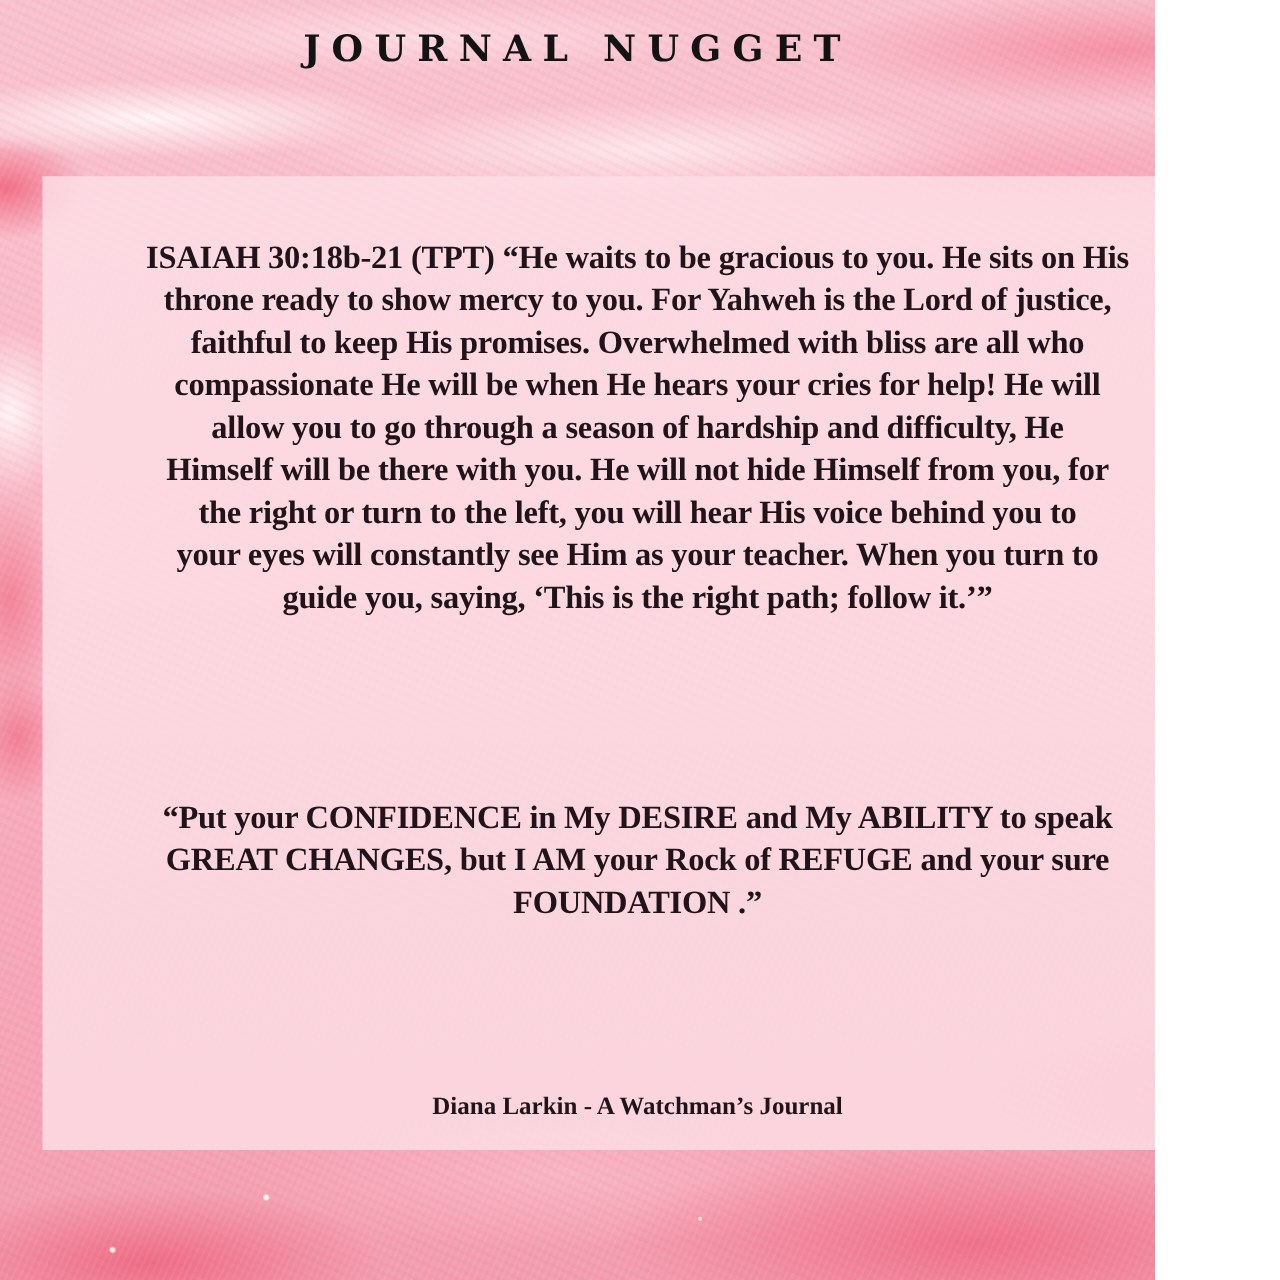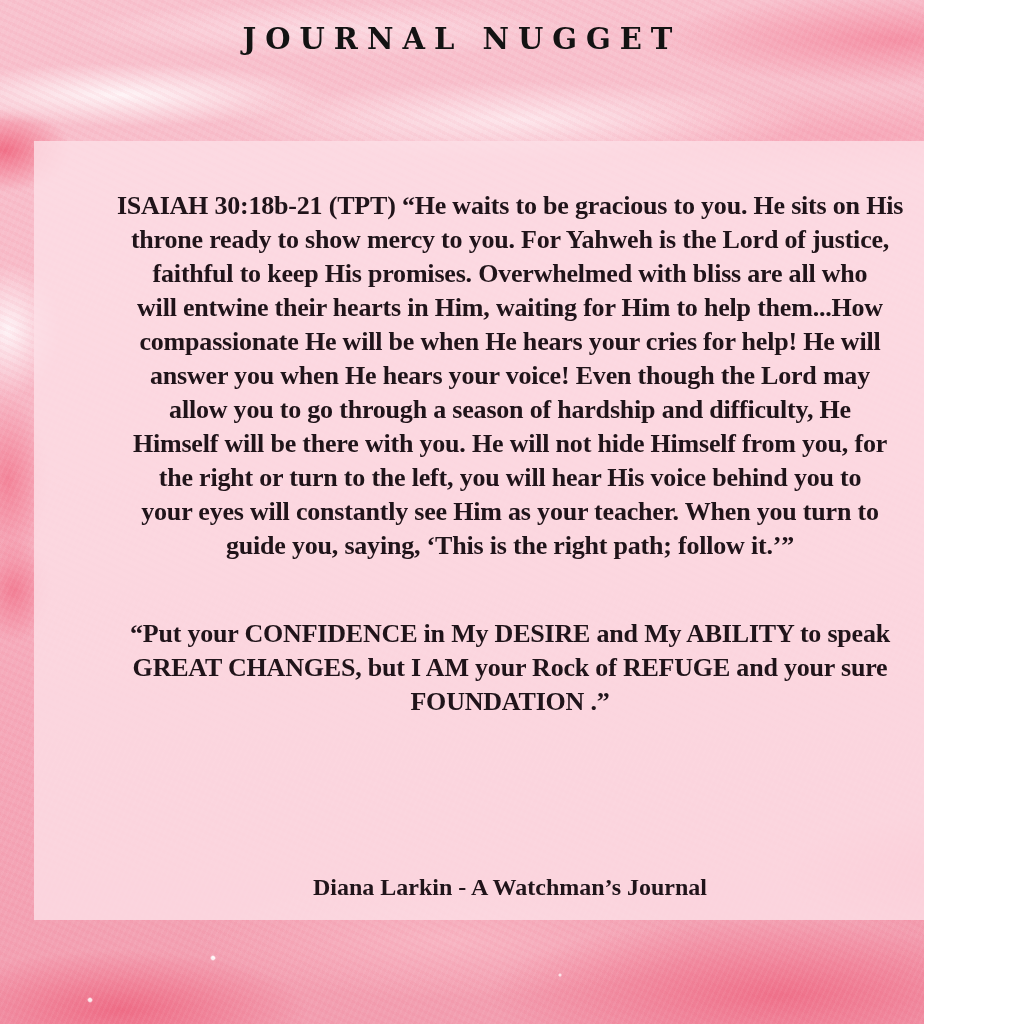--- a/index.html
+++ b/index.html
@@ -73,47 +73,45 @@
     align-items: center;
     text-align: center;
     color: #20141a;
     font-weight: 700;
     font-size: 26px;
     line-height: 34px;
     letter-spacing: -0.2px;
   }
   .text-block .line { white-space: nowrap; }
   .scripture { top: 48px; }
-  .message { top: 476px; align-items: center; }
+  .message { top: 496px; align-items: center; }
   .attribution {
     position: absolute;
     top: 733px; left: 0; right: 0;
     text-align: center;
     color: #20141a;
     font-weight: 700;
-    font-size: 24px;
+    font-size: 20px;
   }
 </style>
 </head>
 <body>
 
 <div class="canvas">
   <div class="grain"></div>
 
   <div class="page-title">JOURNAL NUGGET</div>
 
   <div class="quote-panel">
 
     <div class="text-block scripture">
         <div class="line">ISAIAH 30:18b-21 (TPT) “He waits to be gracious to you. He sits on His</div>
         <div class="line">throne ready to show mercy to you. For Yahweh is the Lord of justice,</div>
         <div class="line">faithful to keep His promises. Overwhelmed with bliss are all who</div>
-        <div class="line">will entwine their hearts in Him, waiting for Him to help them...How</div>
         <div class="line">compassionate He will be when He hears your cries for help! He will</div>
-        <div class="line">answer you when He hears your voice! Even though the Lord may</div>
         <div class="line">allow you to go through a season of hardship and difficulty, He</div>
         <div class="line">Himself will be there with you. He will not hide Himself from you, for</div>
         <div class="line">the right or turn to the left, you will hear His voice behind you to</div>
         <div class="line">your eyes will constantly see Him as your teacher. When you turn to</div>
         <div class="line">guide you, saying, ‘This is the right path; follow it.’”</div>
       </div>
 
     <div class="text-block message">
         <div class="line">“Put your CONFIDENCE in My DESIRE and My ABILITY to speak</div>
         <div class="line">GREAT CHANGES, but I AM your Rock of REFUGE and your sure</div>

